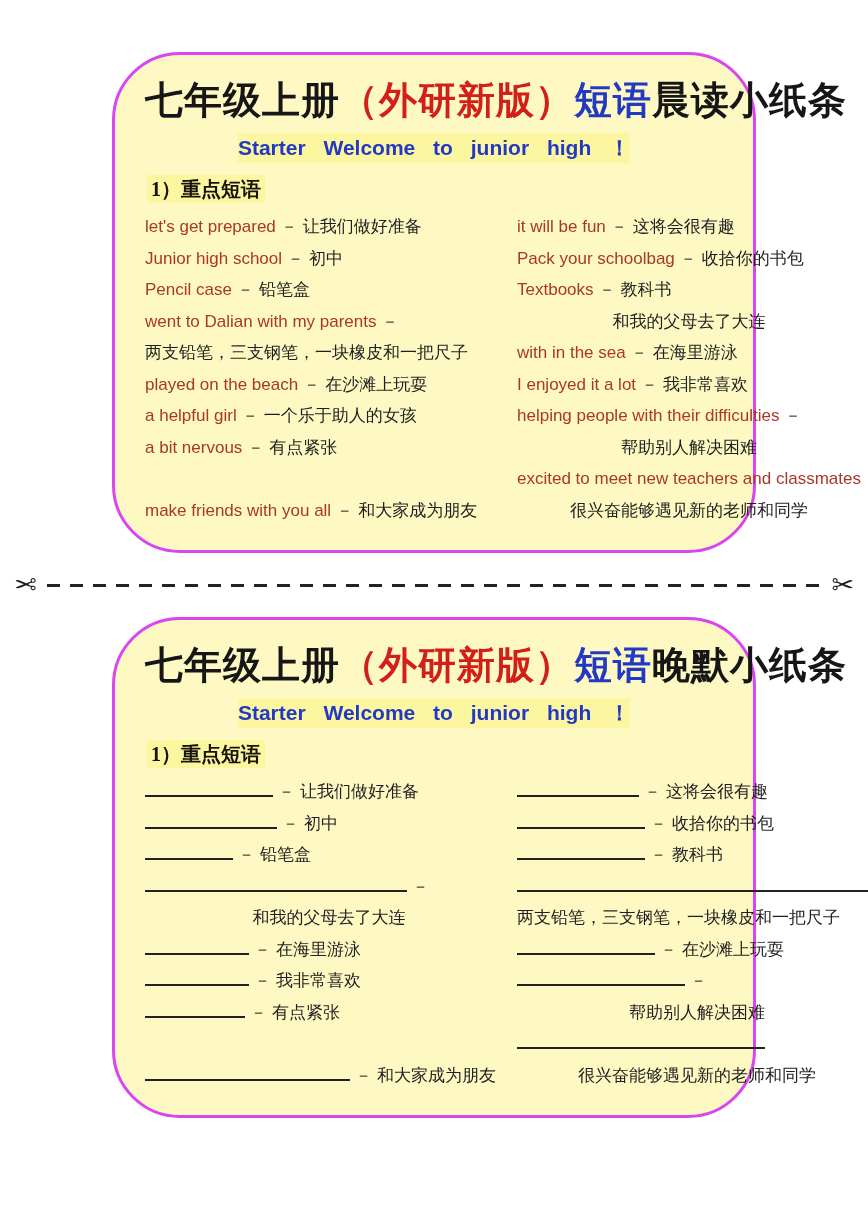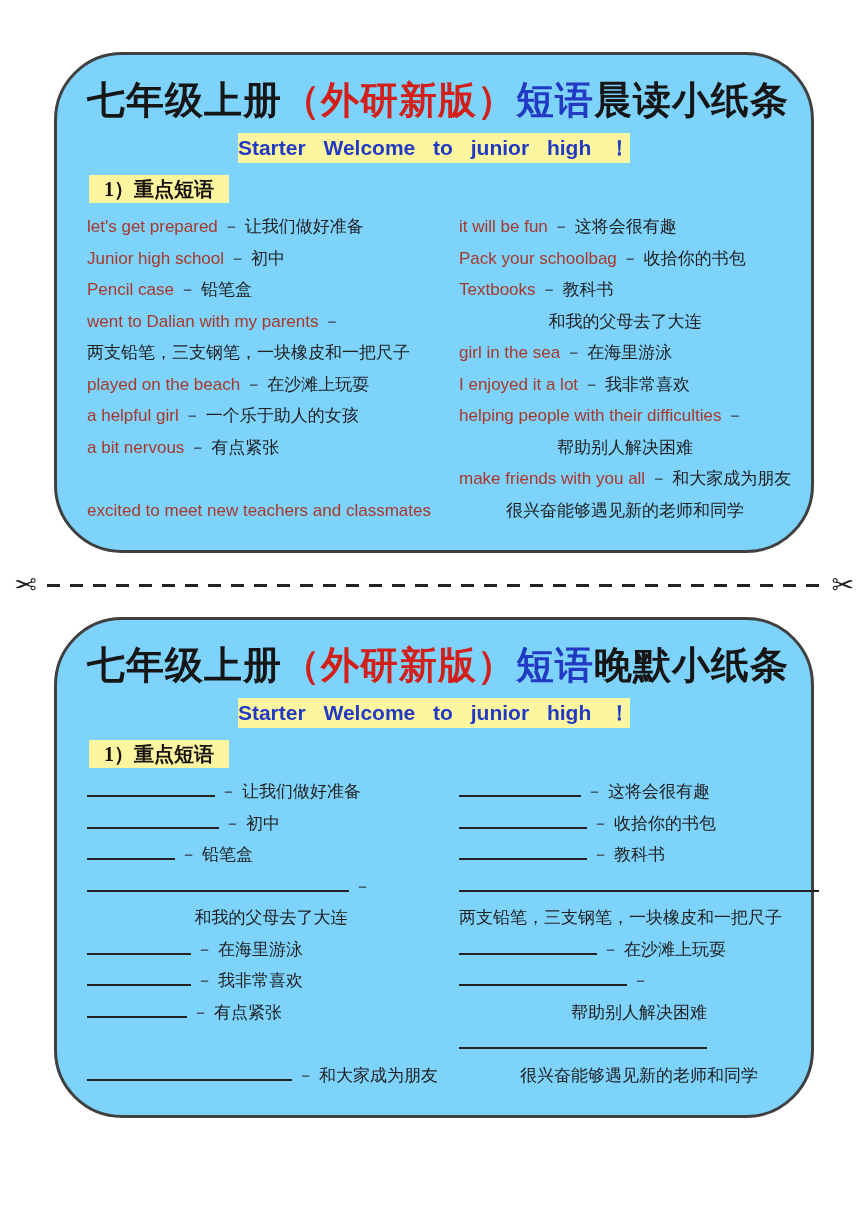--- a/index.html
+++ b/index.html
@@ -5,24 +5,24 @@
   * { margin:0; padding:0; box-sizing:border-box; }
   html,body { background:#ffffff; }
   body {
     width:868px; height:1227px; overflow:hidden;
     font-family:"Liberation Sans","DejaVu Sans",sans-serif;
     color:#1f1f1f;
   }
   .page { width:868px; height:1227px; position:relative; }
 
   .card {
-    width:760px; margin:0 auto;
-    border:3px solid #404040; border-radius:68px;
+    width:644px; margin:0 auto;
+    border:3px solid #d946ef; border-radius:68px;
     padding:20px 30px 24px 30px;
-    background:#7dd3fc;
+    background:#fef9c3;
   }
   #morning-card { margin-top:52px; }
 
   .card-title {
     text-align:center; font-size:38px; font-weight:700;
     letter-spacing:1px; line-height:50px; color:#161616;
     font-family:"Liberation Serif","DejaVu Serif",serif;
     white-space:nowrap;
   }
   .t-red  { color:#d21f1a; }
@@ -31,21 +31,21 @@
   .subtitle { text-align:center; margin-top:8px; }
   .subtitle span {
     display:inline-block; background:#fcf6a0; color:#2239c4;
     font-weight:700; font-size:21px; word-spacing:12px;
     padding:2px 0; line-height:26px;
   }
 
   .section-label { margin:12px 0 8px 2px; }
   .section-label span {
     display:inline-block; background:#fcf6a0; color:#17120a;
-    font-weight:700; font-size:20px; padding:1px 15px; line-height:26px;
+    font-weight:700; font-size:20px; padding:1px 4px; line-height:26px;
     font-family:"Liberation Serif","DejaVu Serif",serif;
   }
 
   .grid {
     display:grid; grid-template-columns:368px 1fr; column-gap:4px;
     margin-top:8px; font-size:17px;
   }
   .cell { line-height:31.5px; white-space:nowrap; }
   .cell.center { text-align:center; }
   .en   { color:#a8382a; }
@@ -87,34 +87,34 @@
       <div class="cell"><span class="en">Pack your schoolbag</span><span class="dash">－</span><span class="zh">收拾你的书包</span></div>
 
       <div class="cell"><span class="en">Pencil case</span><span class="dash">－</span><span class="zh">铅笔盒</span></div>
       <div class="cell"><span class="en">Textbooks</span><span class="dash">－</span><span class="zh">教科书</span></div>
 
       <div class="cell"><span class="en">went to Dalian with my parents</span><span class="dash">－</span></div>
 
       <div class="cell center"><span class="zh">和我的父母去了大连</span></div>
       <div class="cell"><span class="zh">两支铅笔，三支钢笔，一块橡皮和一把尺子</span></div>
 
-      <div class="cell"><span class="en">girl in the sea</span><span class="dash">－</span><span class="zh">在海里游泳</span></div>
+      <div class="cell"><span class="en">with in the sea</span><span class="dash">－</span><span class="zh">在海里游泳</span></div>
       <div class="cell"><span class="en">played on the beach</span><span class="dash">－</span><span class="zh">在沙滩上玩耍</span></div>
 
       <div class="cell"><span class="en">I enjoyed it a lot</span><span class="dash">－</span><span class="zh">我非常喜欢</span></div>
       <div class="cell"><span class="en">a helpful girl</span><span class="dash">－</span><span class="zh">一个乐于助人的女孩</span></div>
 
       <div class="cell"><span class="en">helping people with their difficulties</span><span class="dash">－</span></div>
       <div class="cell"><span class="en">a bit nervous</span><span class="dash">－</span><span class="zh">有点紧张</span></div>
 
       <div class="cell center"><span class="zh">帮助别人解决困难</span></div>
       <div class="cell"></div>
 
+      <div class="cell"><span class="en">excited to meet new teachers and classmates</span></div>
       <div class="cell"><span class="en">make friends with you all</span><span class="dash">－</span><span class="zh">和大家成为朋友</span></div>
-      <div class="cell"><span class="en">excited to meet new teachers and classmates</span></div>
 
       <div class="cell center"><span class="zh">很兴奋能够遇见新的老师和同学</span></div>
       <div class="cell"></div>
     </div>
   </section>
 
   <div class="cut-line">
     <span class="scissors flip">✂</span>
     <span class="dashes"></span>
     <span class="scissors">✂</span>

